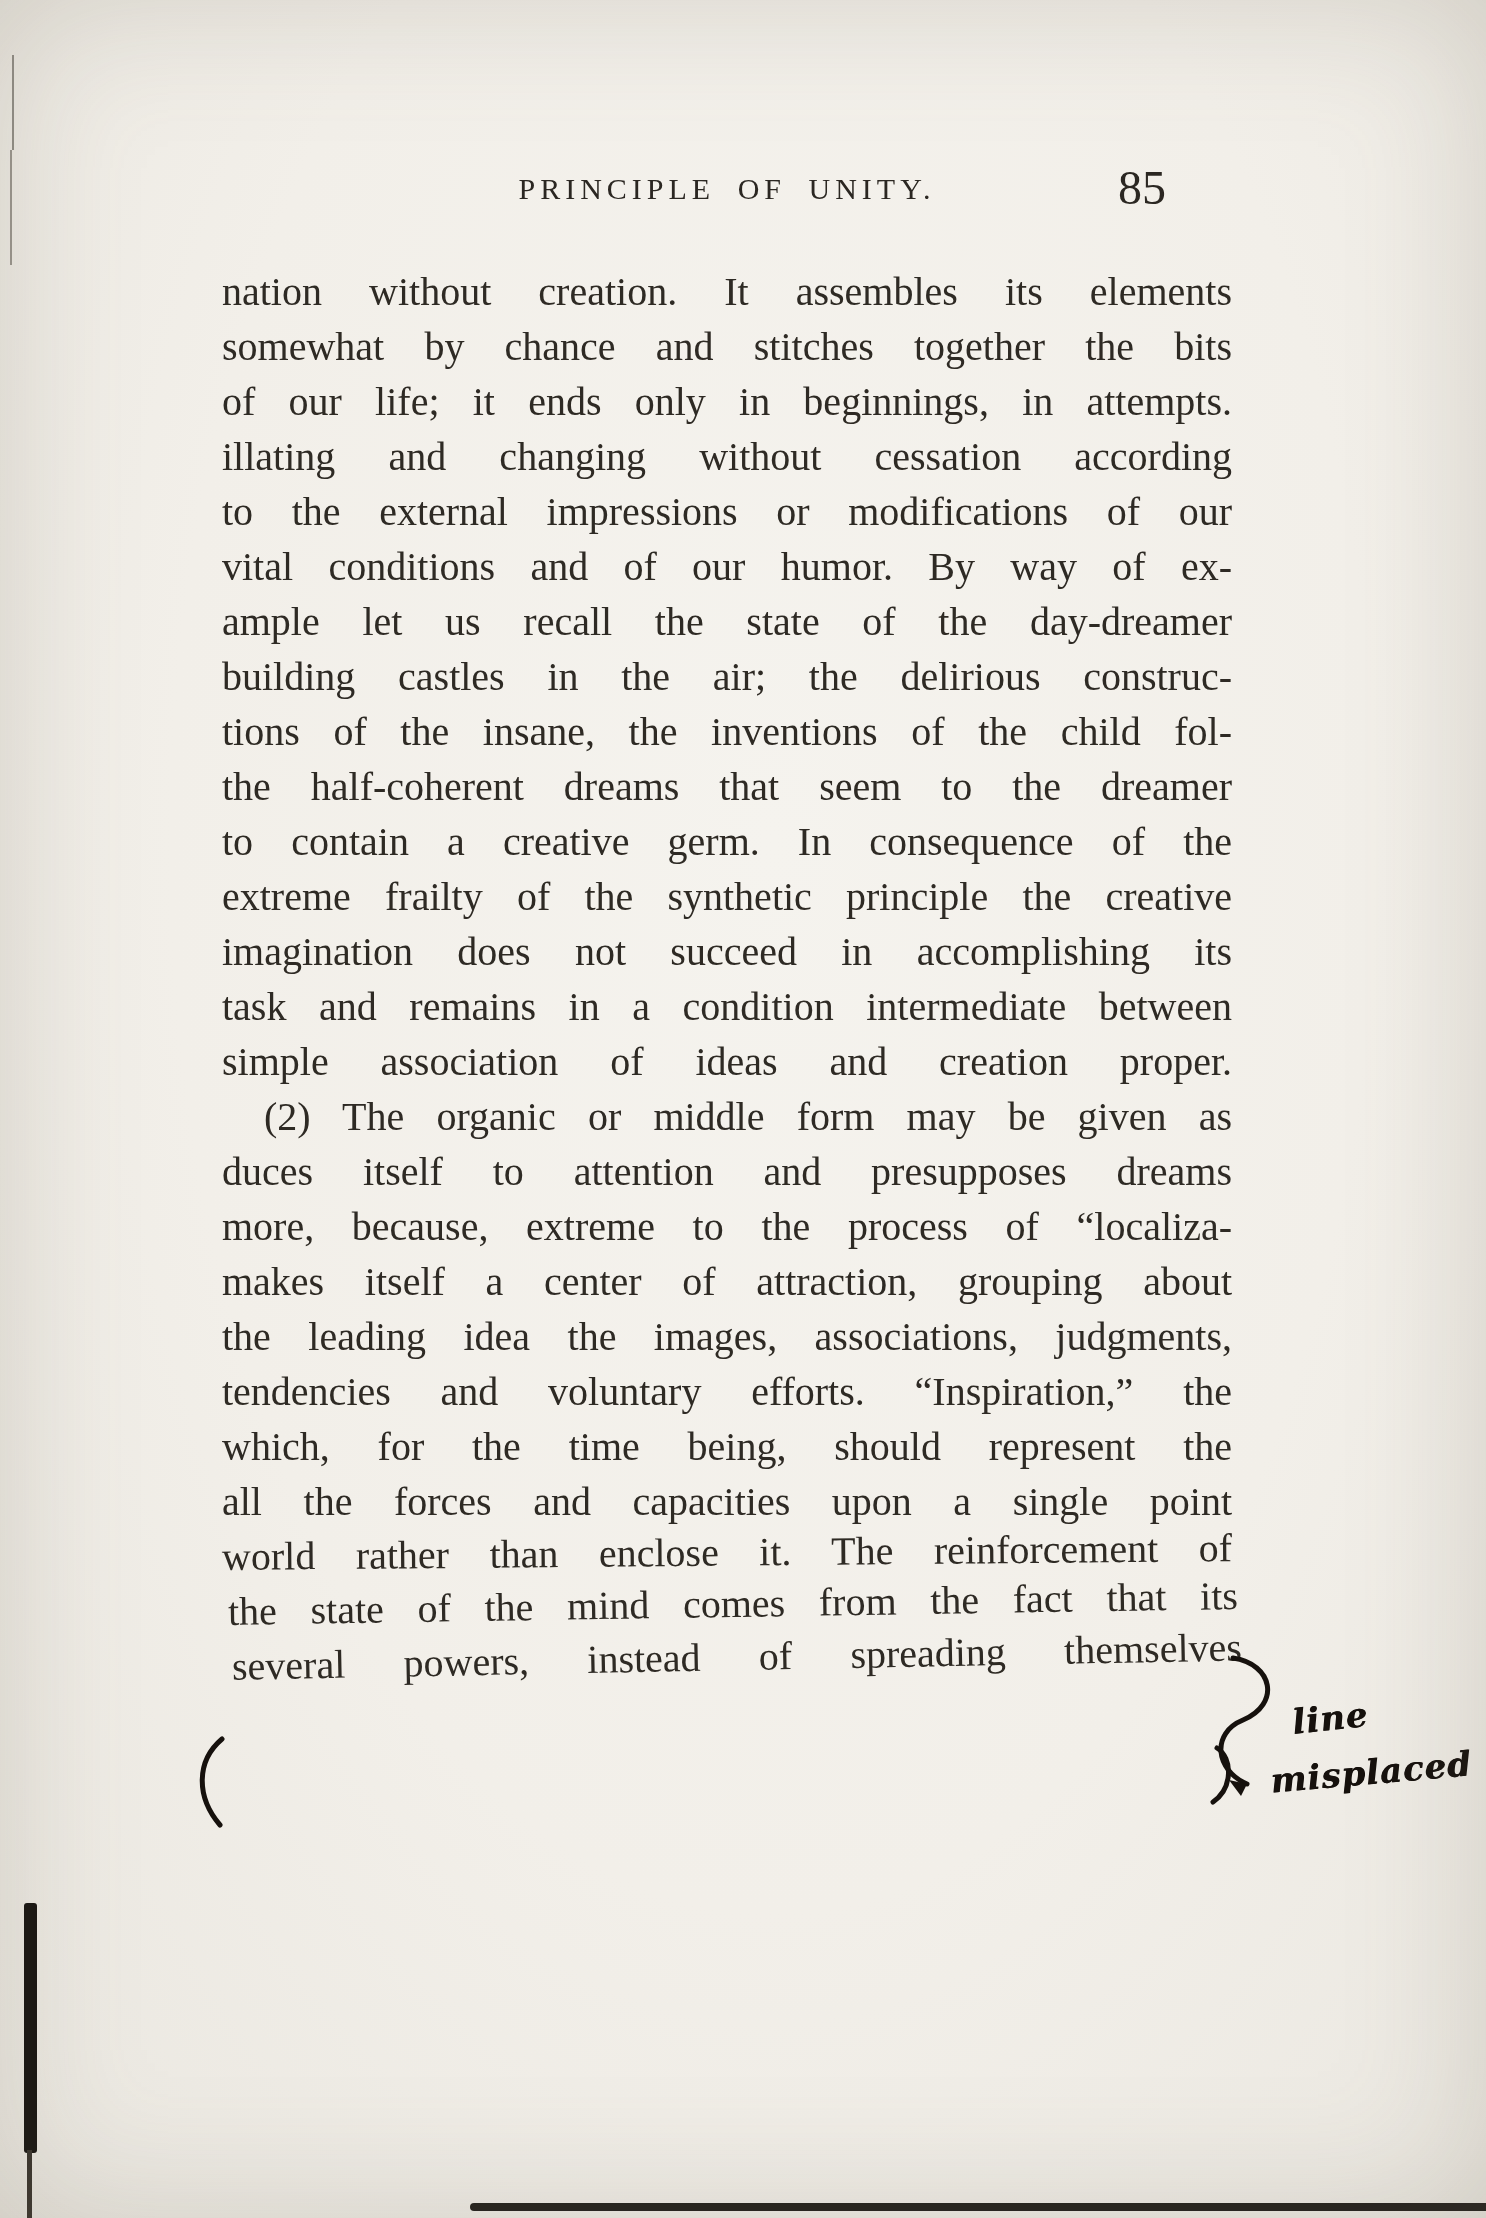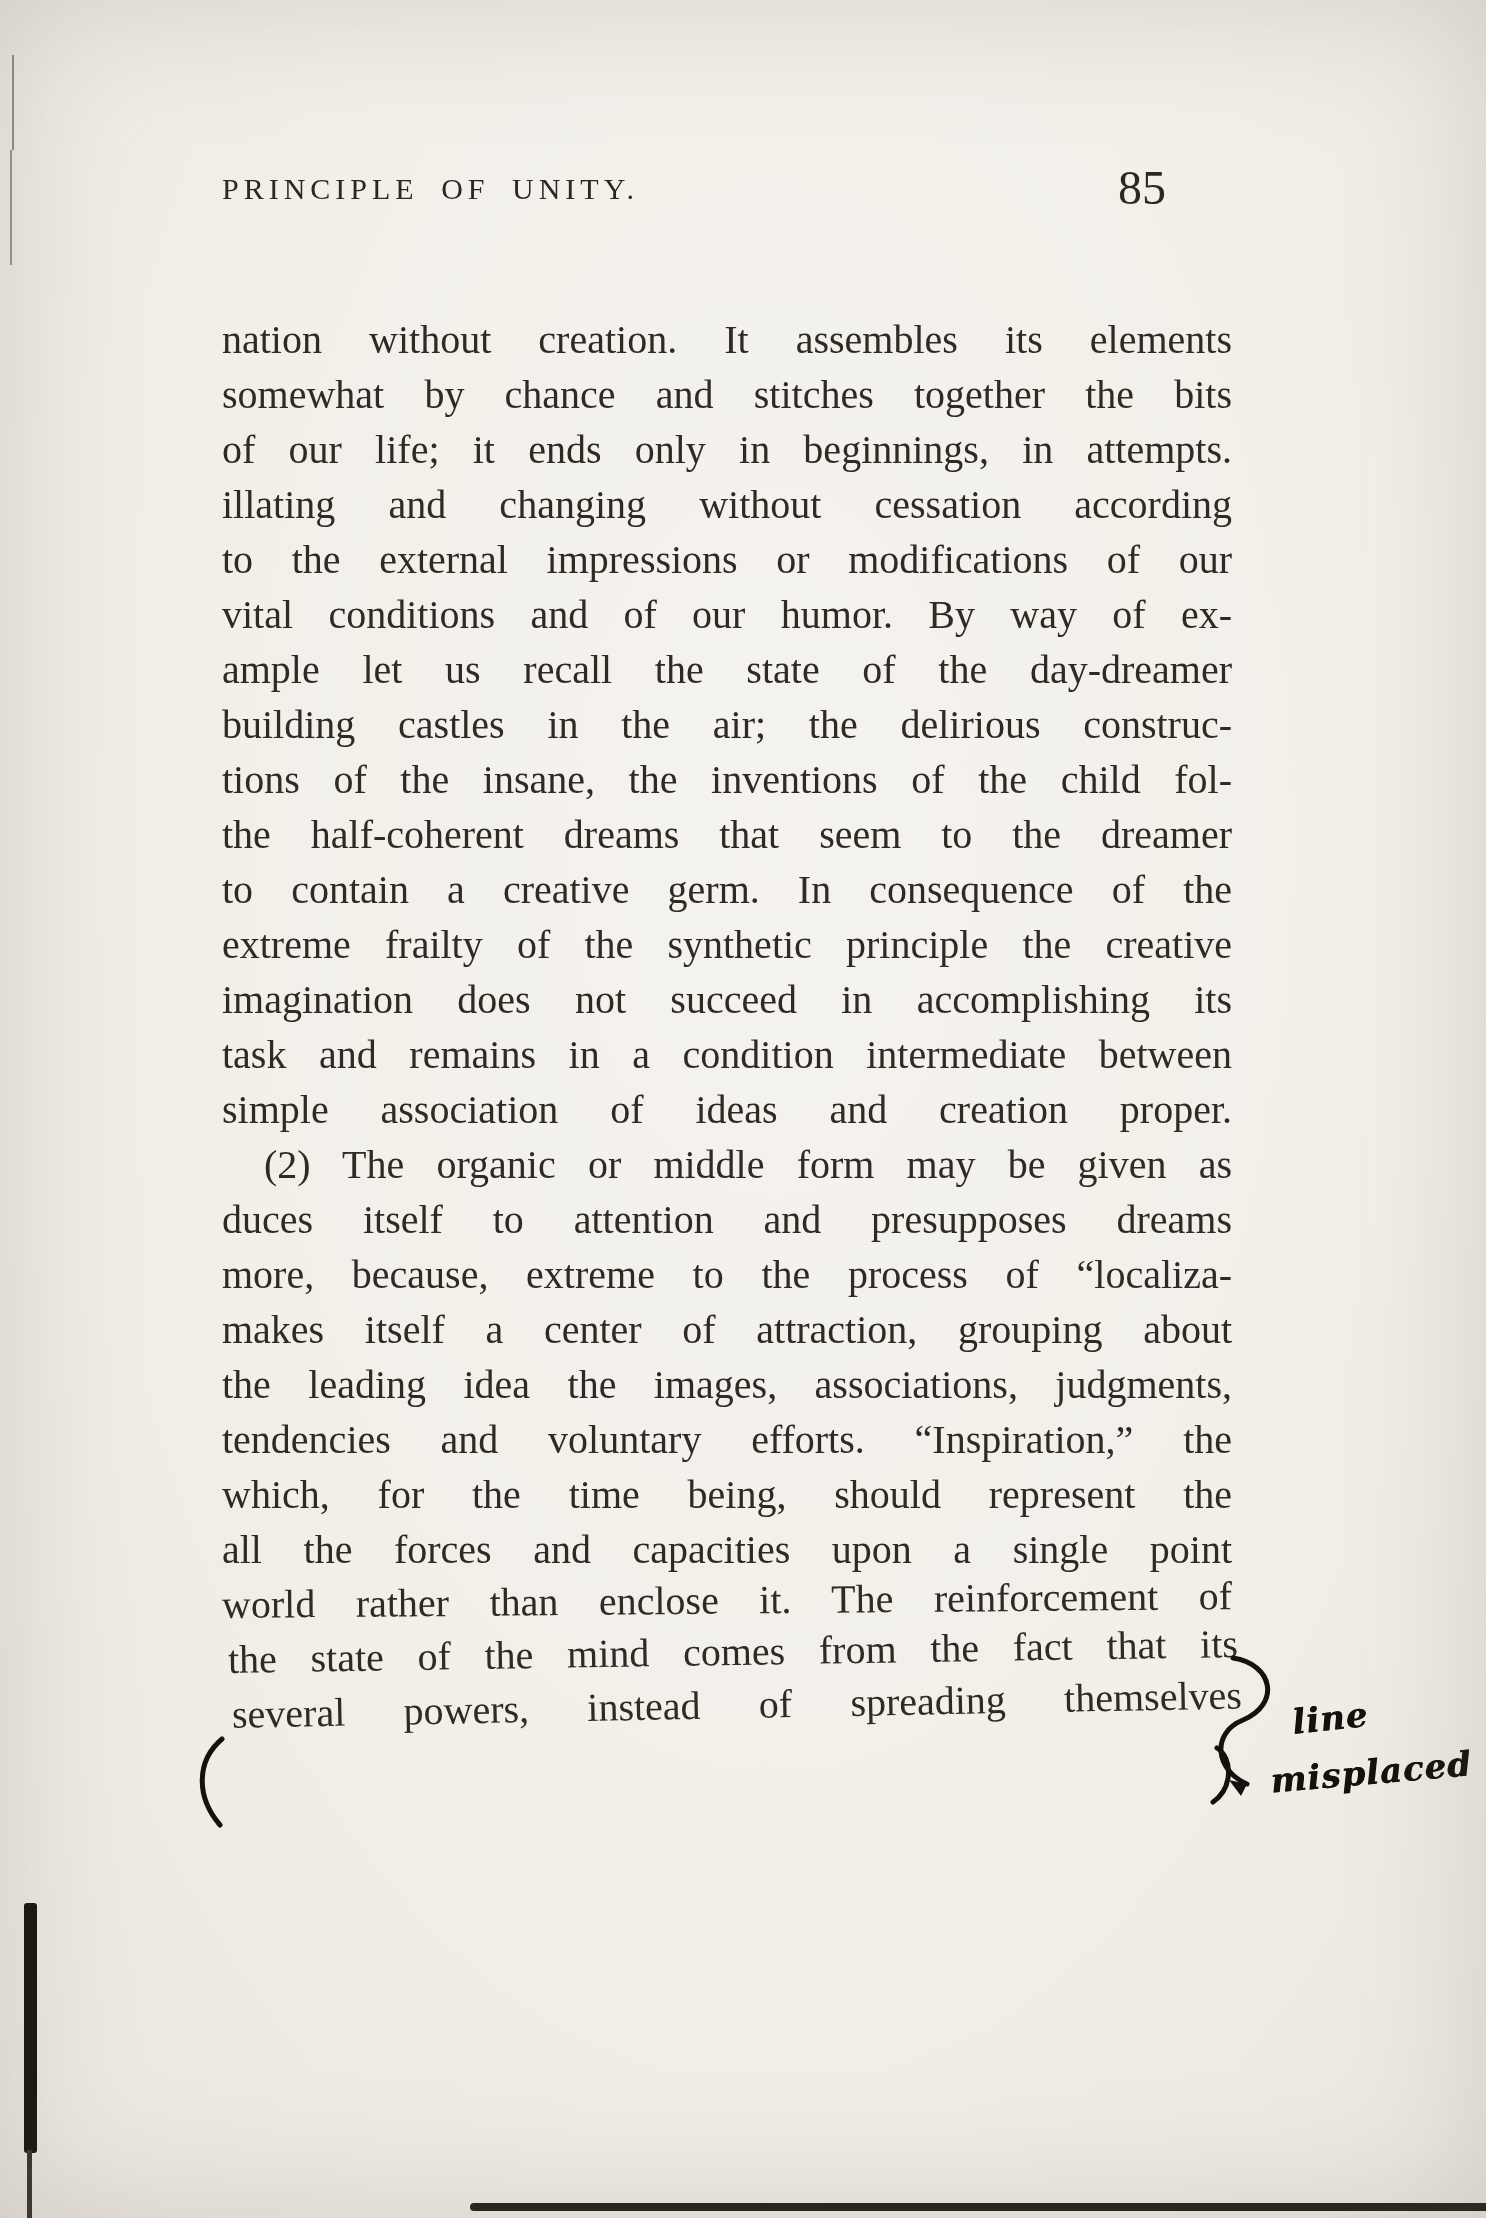--- a/index.html
+++ b/index.html
@@ -23,41 +23,41 @@
     box-shadow: inset 0 0 140px rgba(110, 100, 80, 0.22);
     pointer-events: none;
   }
 
   
   .running-head {
     position: absolute;
     top: 172px;
     left: 222px;
     width: 1010px;
+    text-align: center;
     font-size: 30px;
     letter-spacing: 5px;
     word-spacing: 10px;
     color: #2b2722;
   }
   .page-num {
     position: absolute;
     top: 160px;
     left: 1118px;
     font-size: 48px;
     color: #2b2722;
   }
 
   
   .body-text {
     position: absolute;
     top: 264px;
     left: 222px;
     width: 1010px;
     color: #2e2a24;
-    margin-top: 48px;
   }
   .line {
     height: 55px;
     line-height: 55px;
     font-size: 40px;
     text-align: justify;
     text-align-last: justify;
     white-space: normal;
     overflow: visible;
   }

